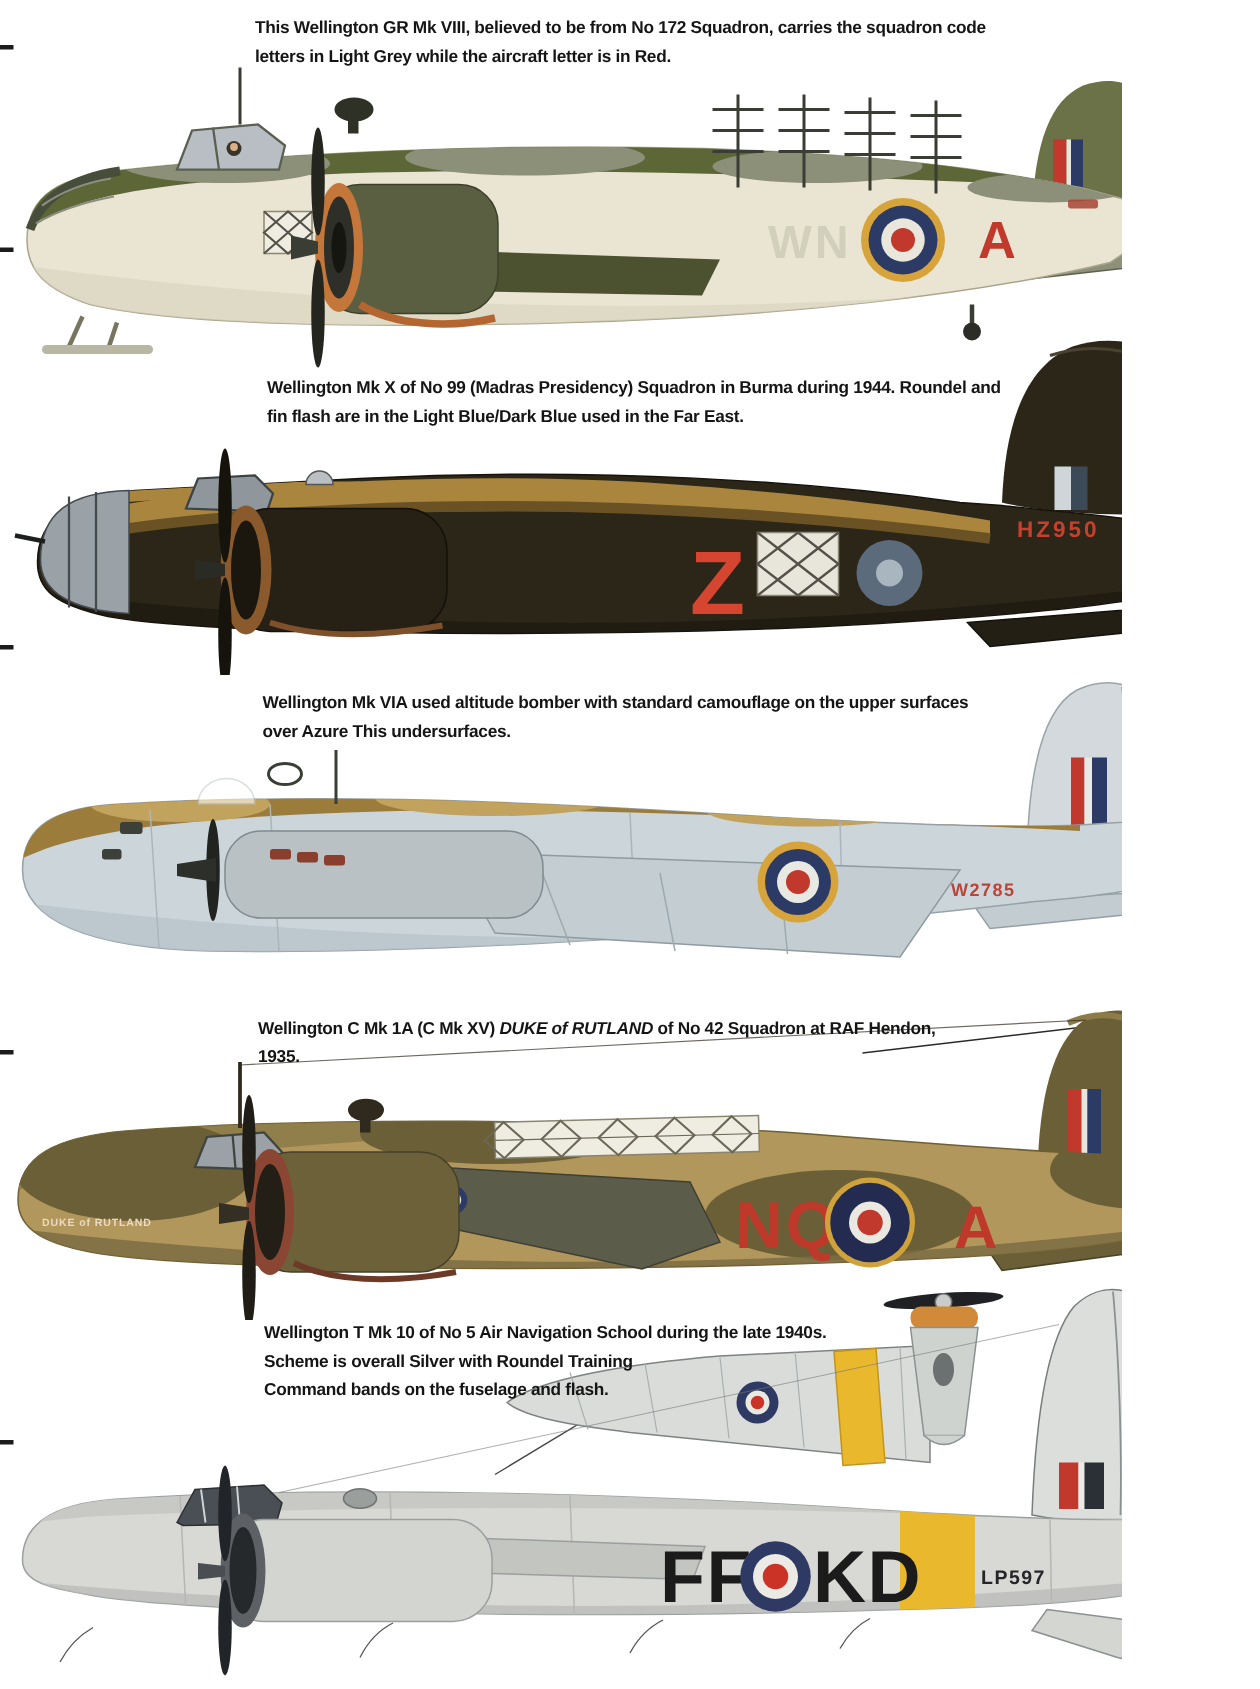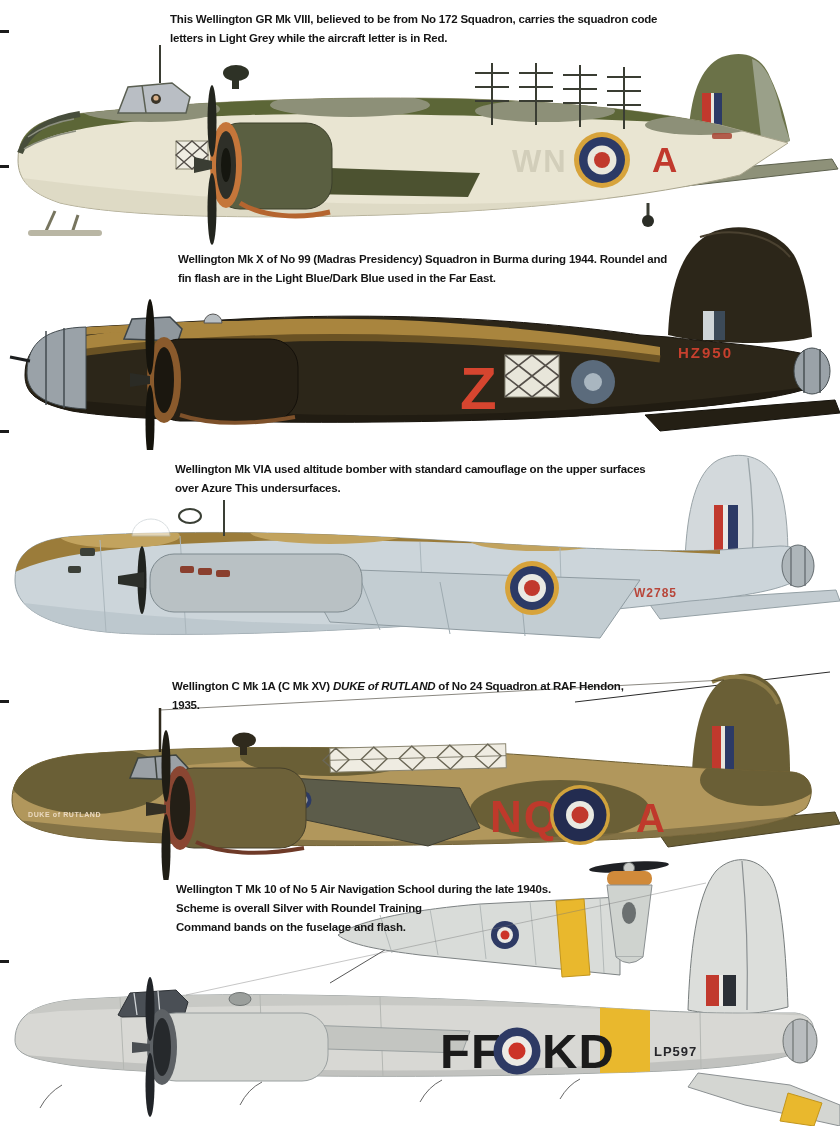--- a/index.html
+++ b/index.html
@@ -1,16 +1,16 @@
 <!DOCTYPE html>
 <html><head>
 <meta charset="utf-8">
 <style>
   html,body{margin:0;padding:0;background:#fff;}
-  #page{position:relative;width:840px;height:1126px;background:#ffffff;overflow:hidden;
+  #page{position:relative;width:748px;height:1126px;background:#ffffff;overflow:hidden;
         font-family:"Liberation Sans",sans-serif;}
   .caption{position:absolute;width:545px;font-size:11.5px;line-height:19px;font-weight:700;
            color:#151515;letter-spacing:-0.2px;z-index:6;}
   .caption .it{font-style:italic;}
   .plane{position:absolute;left:0;width:840px;z-index:2;}
   .cropmark{position:absolute;left:0;width:9px;height:3px;background:#1c1c1c;z-index:7;}
   svg text{font-family:"Liberation Sans",sans-serif;}
 </style>
 </head>
 <body>
@@ -29,21 +29,21 @@
   </div>
   <div class="caption" style="left:178px;top:250px">
     <span>Wellington Mk X of No 99 (Madras Presidency) Squadron in Burma during 1944. Roundel and</span><br>
     <span>fin flash are in the Light Blue/Dark Blue used in the Far East.</span>
   </div>
   <div class="caption" style="left:175px;top:460px">
     <span>Wellington Mk VIA used altitude bomber with standard camouflage on the upper surfaces</span><br>
     <span>over Azure This undersurfaces.</span>
   </div>
   <div class="caption" style="left:172px;top:677px">
-    <span>Wellington C Mk 1A (C Mk XV) </span><span class="it">DUKE of RUTLAND</span><span> of No 24 Squadron at RAF Hendon,</span><br>
+    <span>Wellington C Mk 1A (C Mk XV) </span><span class="it">DUKE of RUTLAND</span><span> of No 42 Squadron at RAF Hendon,</span><br>
     <span>1935.</span>
   </div>
   <div class="caption" style="left:176px;top:880px">
     <span>Wellington T Mk 10 of No 5 Air Navigation School during the late 1940s.</span><br>
     <span>Scheme is overall  Silver with Roundel Training</span><br>
     <span>Command bands on the fuselage and flash.</span>
   </div>
 
   <svg class="plane" style="top:25px" width="840" height="225" viewBox="0 0 840 225">
     <defs>

